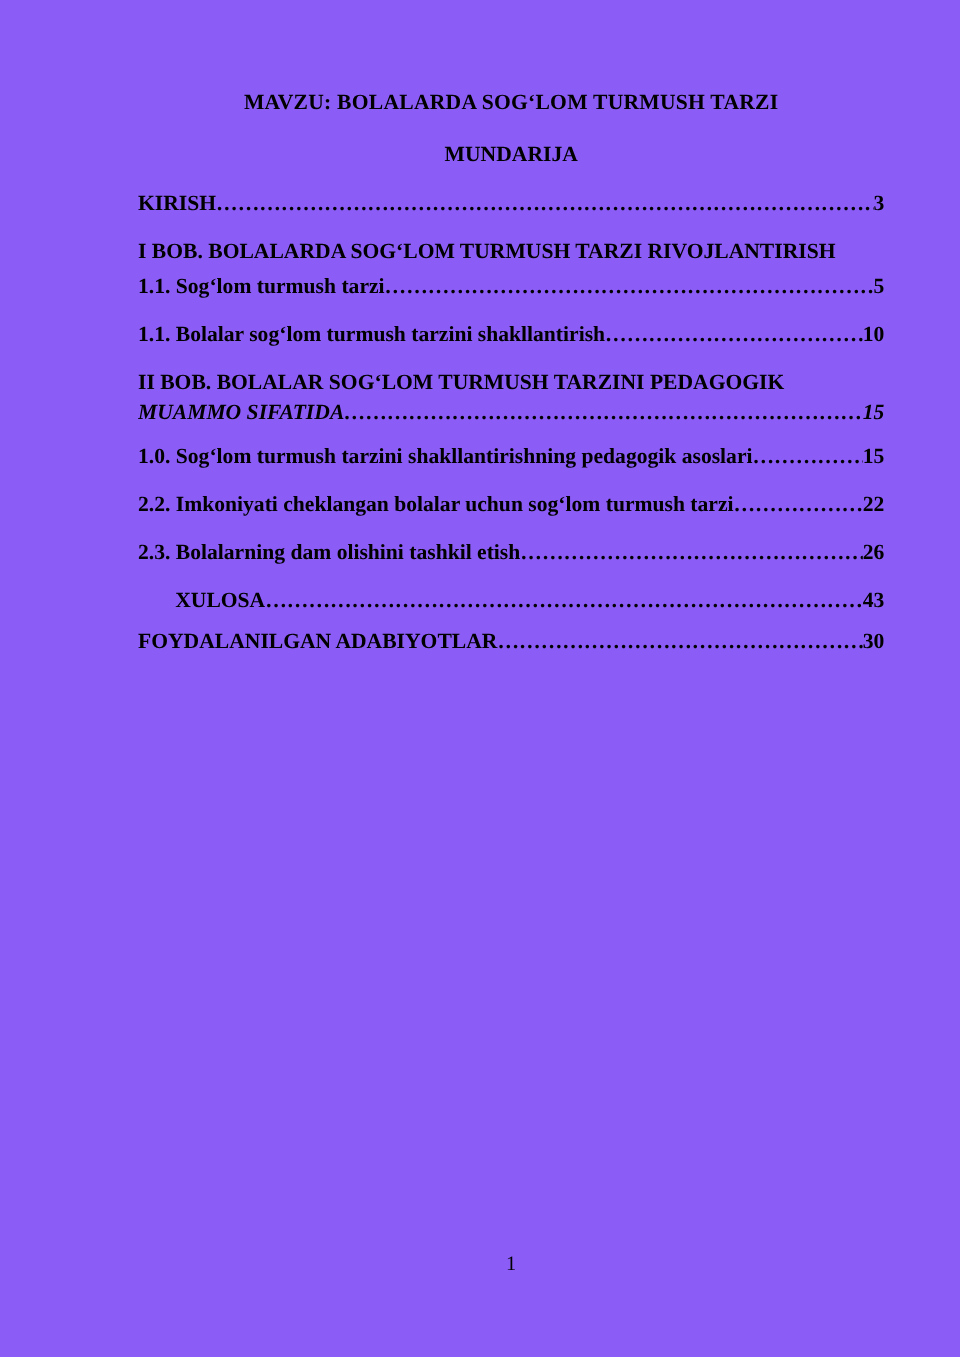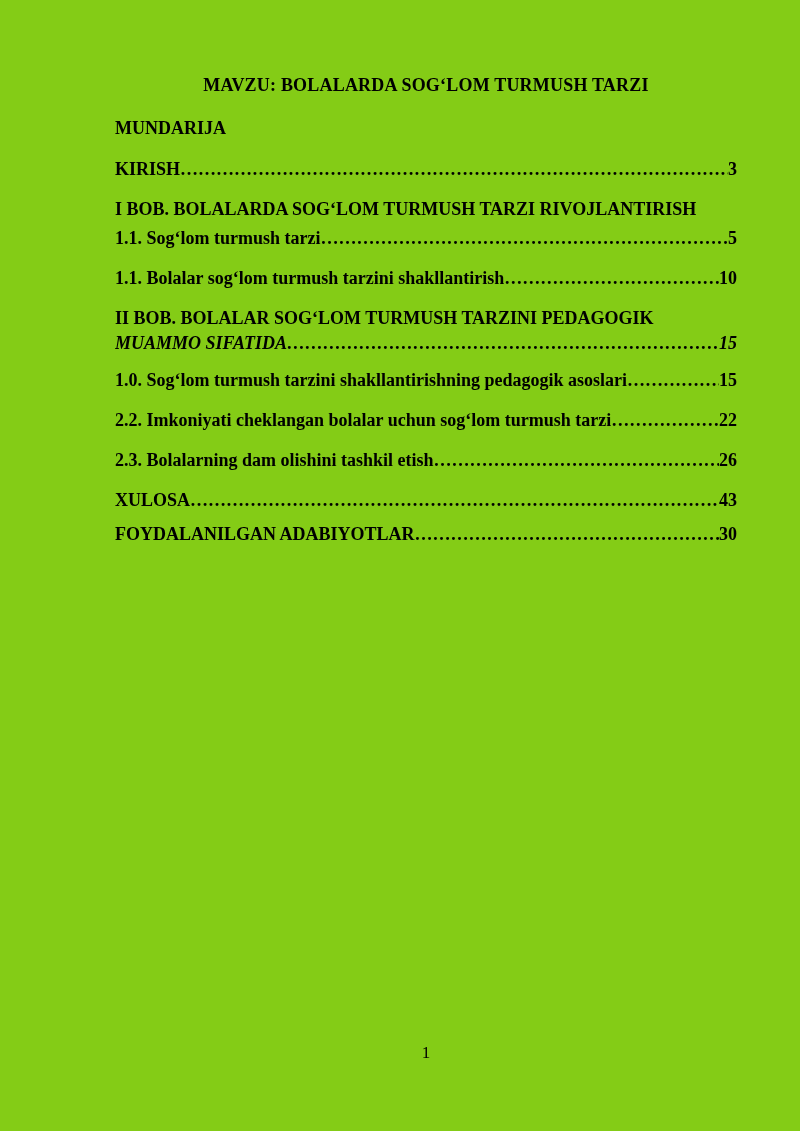--- a/index.html
+++ b/index.html
@@ -1,41 +1,41 @@
 <!DOCTYPE html>
 <html><head>
 <meta charset="utf-8">
 <style>
   html, body { margin: 0; padding: 0; background: #ffffff; }
   .page {
     position: relative;
     width: 800px;
     height: 1131px;
-    background: #84cc16;
+    background: #8b5cf6;
     color: #000000;
     font-family: "Liberation Serif", "DejaVu Serif", serif;
     font-weight: bold;
     overflow: hidden;
   }
   .content {
     position: absolute;
     left: 115px;
     top: 0;
     width: 622px;
   }
   .doc-title {
     margin-top: 72px;
     text-align: center;
     font-size: 18px;
     line-height: 26px;
     letter-spacing: 0.2px;
   }
   .contents-heading {
     margin-top: 17px;
-    text-align: left;
+    text-align: center;
     font-size: 18px;
     line-height: 26px;
   }
   .toc {
     margin-top: 16px;
     font-size: 18px;
   }
   .toc-row {
     display: flex;
     align-items: flex-end;
@@ -61,21 +61,21 @@
     overflow: hidden;
   }
   .toc-block { margin-bottom: 12px; }
   .toc-block .toc-line1 {
     height: 25px;
     line-height: 25px;
     white-space: nowrap;
     overflow: hidden;
   }
   .toc-block .toc-row { margin-bottom: 0; font-style: italic; }
-  .toc-row.tight { margin-bottom: 9px; }
+  .toc-row.tight { margin-bottom: 9px; margin-left: 31px; }
   .page-number {
     position: absolute;
     left: 115px;
     width: 622px;
     top: 1041px;
     text-align: center;
     font-size: 17px;
     line-height: 24px;
     font-weight: normal;
   }

